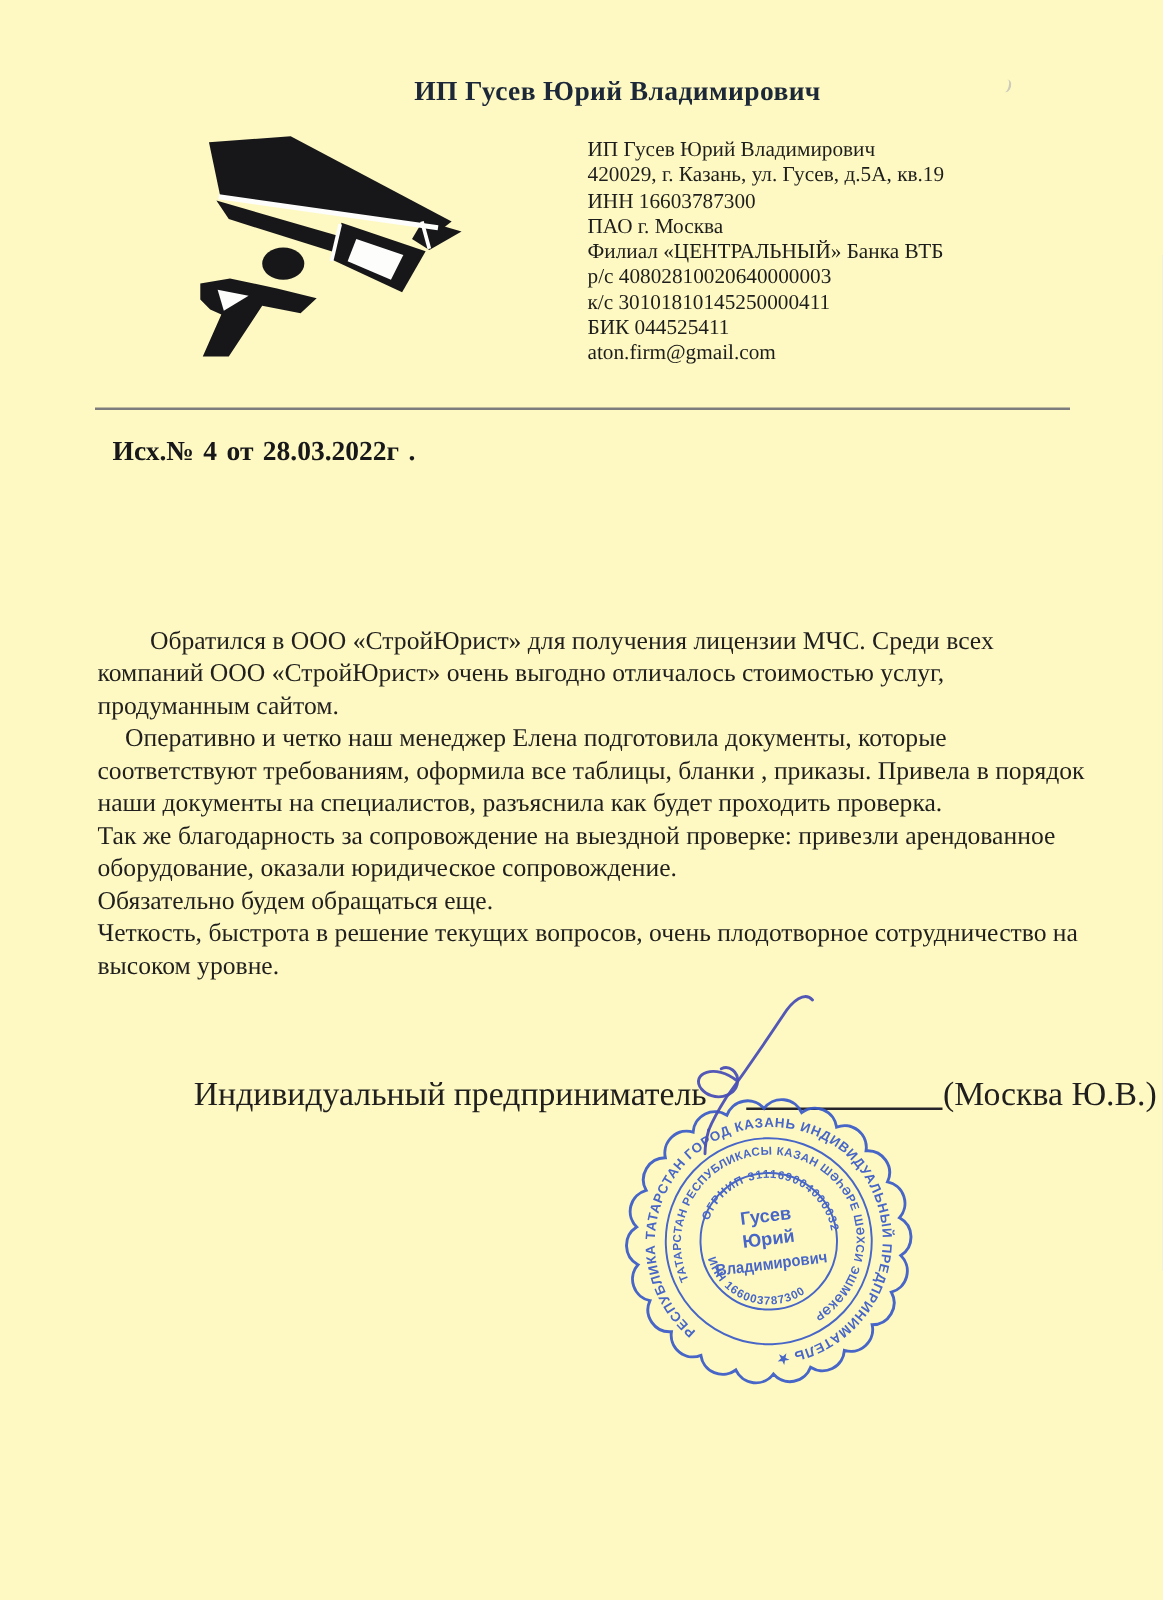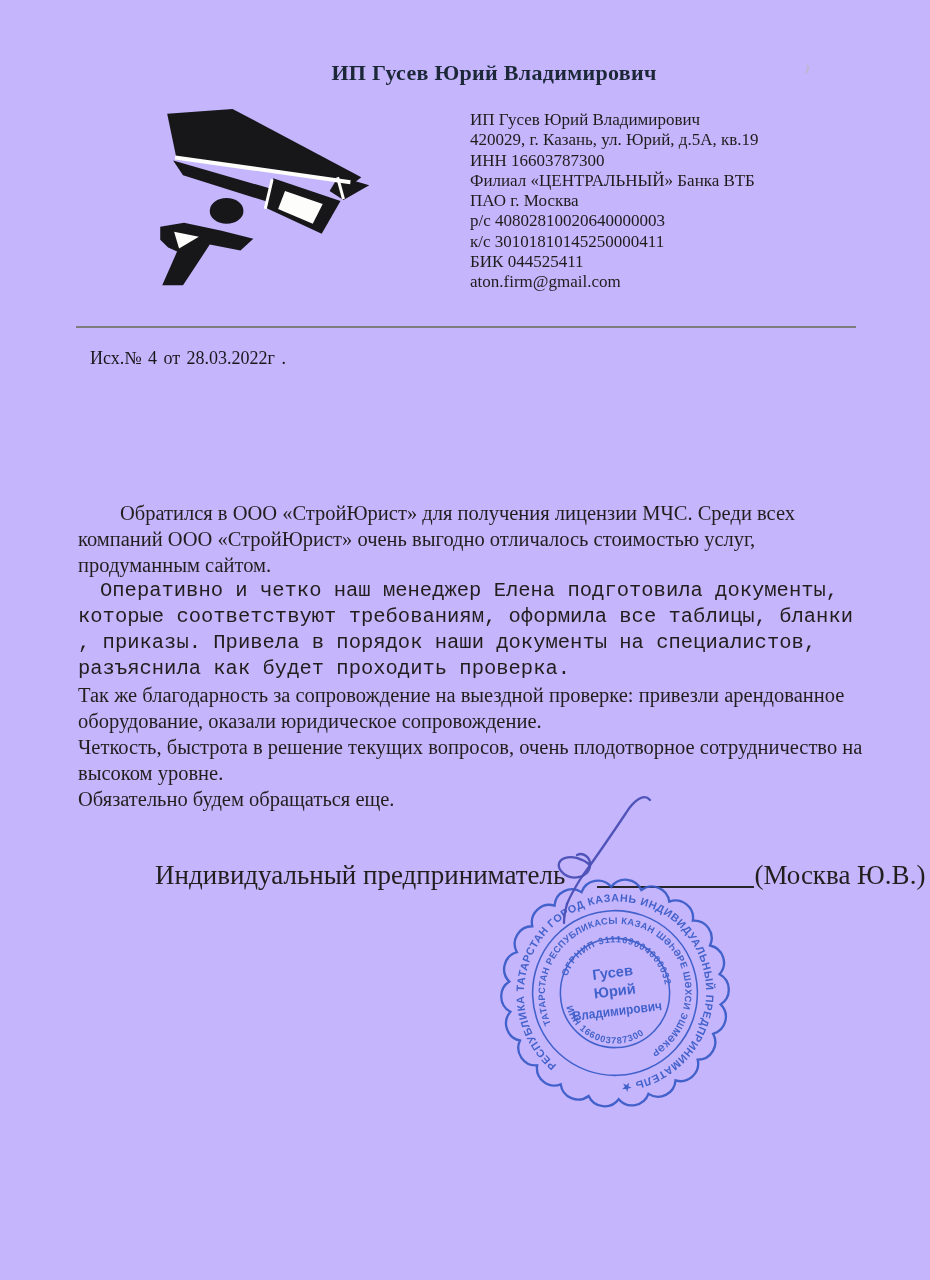--- a/index.html
+++ b/index.html
@@ -5,43 +5,43 @@
   :root{
     --stamp-blue:#3a5bc8;
     --signature-blue:#4a4fb5;
     --title-ink:#1c2838;
     --body-ink:#201f1d;
     --rule-gray:#7d7d7d;
   }
   html,body{margin:0;padding:0;background:#e9e9e9;}
   .page{
     position:relative;width:930px;height:1280px;margin:0 auto;
-    background:#c4b5fd;overflow:hidden;
+    background:#fef9c3;overflow:hidden;
     font-family:"Liberation Serif", serif;color:var(--body-ink);
   }
   .title{
     position:absolute;left:0;top:60px;width:100%;margin:0;
     text-align:center;text-indent:58px;
     font-size:22px;font-weight:bold;letter-spacing:.3px;color:var(--title-ink);
   }
   .logo{position:absolute;left:125px;top:100px;width:328px;height:208px;}
   .logo .ink{fill:#17171a;}
   .contact{
     position:absolute;left:470px;top:110px;width:400px;
     font-size:17px;line-height:20.3px;color:#1d1d1b;
   }
   .rule{position:absolute;left:76px;top:326px;width:780px;border-top:2px solid var(--rule-gray);}
   .ref{
     position:absolute;left:90px;top:348px;
-    font-size:18px;font-weight:normal;word-spacing:2px;color:#18181a;
+    font-size:22px;font-weight:bold;word-spacing:2px;color:#18181a;
   }
   .letter-body{position:absolute;left:78px;top:468px;width:796px;font-size:20.5px;line-height:26px;}
   .letter-body p{margin:0;}
   .letter-body p.ind-lg{text-indent:42px;margin-top:32px;}
-  .letter-body p.ind-sm{text-indent:22px;font-family:Liberation Mono, monospace;}
+  .letter-body p.ind-sm{text-indent:22px;}
   .sig-row{
     position:absolute;left:155px;top:862px;display:flex;align-items:flex-end;
     font-size:27px;line-height:26px;
   }
   .sig-line{display:inline-block;width:157px;height:24px;border-bottom:2px solid #26262a;margin-left:32px;}
   .signature{position:absolute;left:528px;top:770px;width:140px;height:165px;z-index:3;}
   .signature path{fill:none;stroke:var(--signature-blue);stroke-width:2.3;stroke-linecap:round;opacity:.95;}
   .stamp{position:absolute;left:498px;top:876px;width:234px;height:234px;opacity:.93;transform:rotate(-2deg);}
   .stamp .line{fill:none;stroke:var(--stamp-blue);}
   .stamp text{fill:var(--stamp-blue);font-family:"Liberation Sans", sans-serif;font-weight:bold;}
@@ -70,40 +70,40 @@
     <polygon class="ink" points="215,77 246,86 220,101 206,92"></polygon>
     <line x1="50" y1="58" x2="227" y2="83" stroke="#fdfdfb" stroke-width="4"></line>
     <line x1="148" y1="80" x2="141" y2="110" stroke="#fdfdfb" stroke-width="3"></line>
     <line x1="214" y1="78" x2="220" y2="100" stroke="#fdfdfb" stroke-width="3"></line>
     <polygon class="ink" points="35,128 59,124 97,132 129,140 116,152 85,146 58,187 37,187 52,153 43,149 35,141"></polygon>
     <polygon fill="#fdfdfb" points="49,133 74,138 54,150"></polygon>
   </svg>
 
   <div class="contact">
     <div>ИП Гусев Юрий Владимирович</div>
-    <div>420029, г. Казань, ул. Юрий, д.5А, кв.19</div>
+    <div>420029, г. Казань, ул. Гусев, д.5А, кв.19</div>
     <div>ИНН 16603787300</div>
+    <div>ПАО г. Москва</div>
     <div>Филиал «ЦЕНТРАЛЬНЫЙ» Банка ВТБ</div>
-    <div>ПАО г. Москва</div>
     <div>р/с 40802810020640000003</div>
     <div>к/с 30101810145250000411</div>
     <div>БИК 044525411</div>
     <div>aton.firm@gmail.com</div>
   </div>
 
   <div class="rule"></div>
 
   <div class="ref">Исх.№ 4  от 28.03.2022г .</div>
 
   <div class="letter-body">
     <p class="ind-lg">Обратился  в ООО «СтройЮрист» для получения лицензии МЧС.  Среди всех компаний ООО «СтройЮрист» очень выгодно отличалось стоимостью услуг, продуманным сайтом.</p>
     <p class="ind-sm">Оперативно и четко наш менеджер Елена подготовила документы, которые соответствуют требованиям, оформила все таблицы, бланки , приказы. Привела в порядок наши документы на специалистов, разъяснила как будет проходить проверка.</p>
     <p>Так же благодарность за сопровождение на выездной проверке: привезли арендованное оборудование, оказали юридическое сопровождение.</p>
+    <p>Обязательно будем обращаться еще.</p>
     <p>Четкость, быстрота в решение текущих вопросов, очень плодотворное сотрудничество на высоком уровне.</p>
-    <p>Обязательно будем обращаться еще.</p>
   </div>
 
   <div class="sig-row">
     <span>Индивидуальный предприниматель</span>
     <span class="sig-line"></span>
     <span>(Москва Ю.В.)</span>
   </div>
 
   <svg class="signature" viewBox="0 0 140 165" aria-hidden="true">
     <path d="M122,30 C116,23 106,30 98,43 C84,64 66,90 53,108 C48,116 43,124 39,134"></path>

